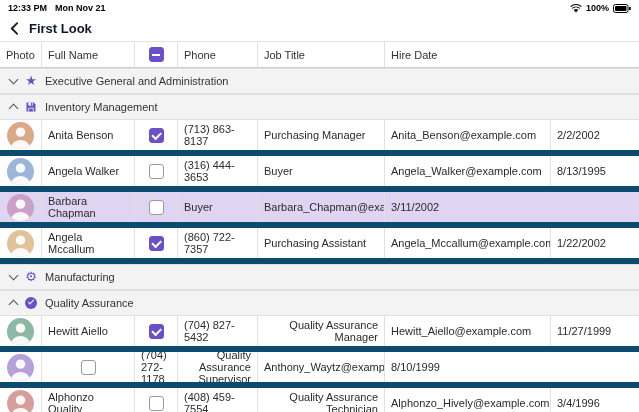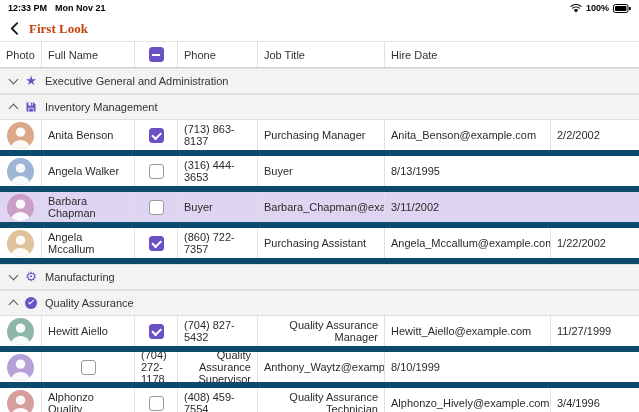--- a/index.html
+++ b/index.html
@@ -17,21 +17,21 @@
   }
   .status-left { display:flex; gap:8px; }
   .status-right { display:flex; align-items:flex-end; gap:4px; font-weight:600; }
 
   
   .nav-bar {
     height: 26px; display:flex; align-items:center; gap:10px; padding:0 10px;
     background:#fff; border-bottom:1px solid #e3e3e3;
   }
   .back-btn { display:flex; align-items:center; cursor:pointer; }
-  .nav-title { font-size: 13px; font-weight: 700; color:#c2410c;font-family:Liberation Serif, serif; }
+  .nav-title { font-size: 13px; font-weight: 700; color:#0f172a; }
 
   
   .grid { width:100%; font-size:11px; }
   .grid-row {
     display:grid;
     grid-template-columns: 42px 93px 43px 80px 127px 166px 1fr;
     align-items: stretch;
   }
   .hcell, .dcell {
     border-right:1px solid var(--border,#e0e0e0);
@@ -215,20 +215,23 @@
           </div>
           <div class="dcell cell-center">
             <span class="cb"></span>
           </div>
           <div class="dcell phone-cell">
             <span>(316) 444-3653</span>
           </div>
           <div class="dcell cell-wrap">
             <span>Buyer</span>
           </div>
+          <div class="dcell email-cell">
+            <span>Angela_Walker@example.com</span>
+          </div>
           <div class="dcell hire-cell">
             <span>8/13/1995</span>
           </div>
         </div>
         <div class="grid-row data-row selected">
           <div class="dcell cell-center">
             <span class="avatar" style="background:#caa0c6">
               <svg width="27" height="27" viewBox="0 0 24 24">
                 <circle cx="12" cy="9" r="4.2" fill="#ffffff" opacity="0.92"></circle>
                 <path d="M3.5 24c0-4.8 3.8-8 8.5-8s8.5 3.2 8.5 8z" fill="#ffffff" opacity="0.92"></path>

